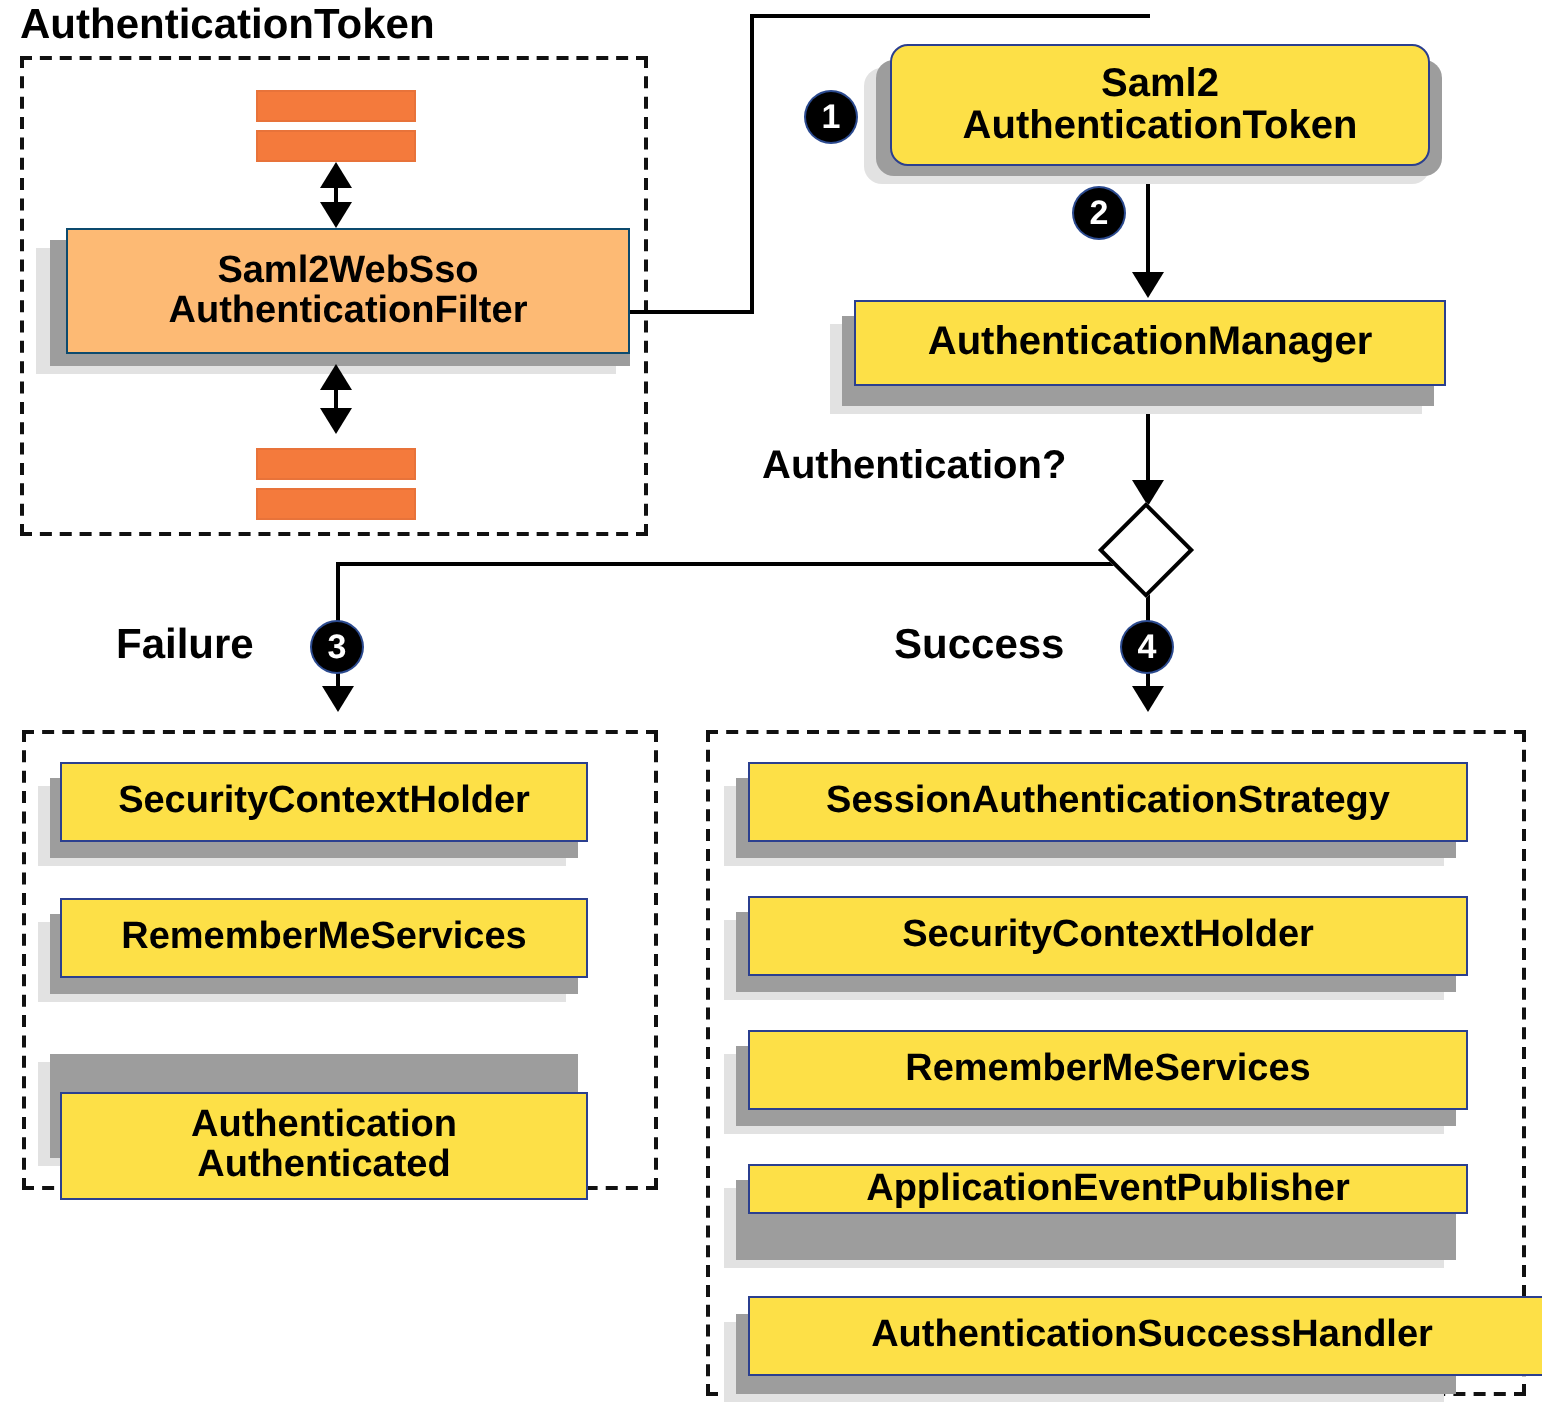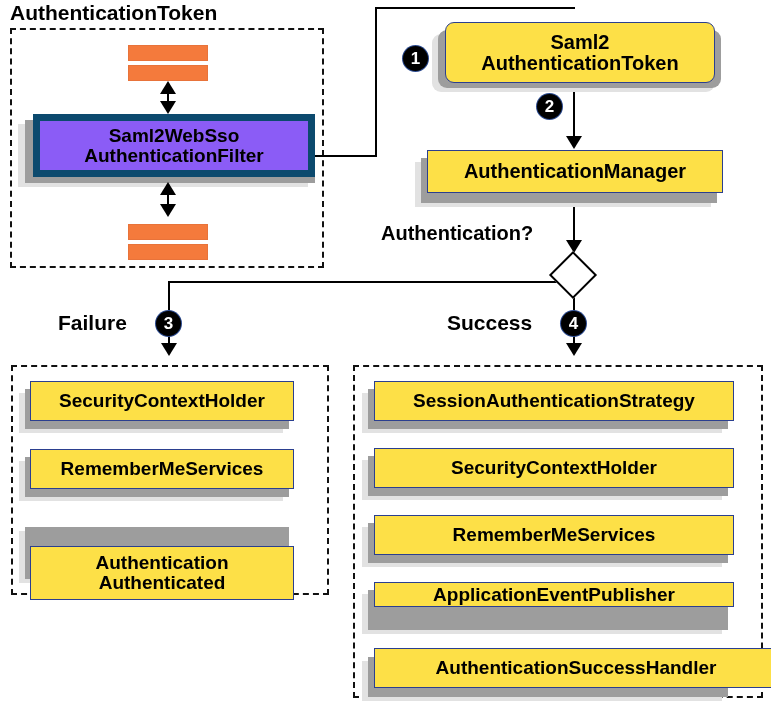--- a/index.html
+++ b/index.html
@@ -31,22 +31,22 @@
     font-weight:bold;
     color:#000000;
     line-height:1.05;
     z-index:5;
   }
   .node-blue{
     background:#fde047;
     border:1px solid #2b3f8f;
   }
   .node-orange{
-    background:#8b5cf6;
-    border:7px solid #0c4a6e;
+    background:#fdba74;
+    border:1px solid #0c4a6e;
     color:#000;
   }
   .rounded{border-radius:9px;}
 
   
   .shadow-dark,.shadow-light{
     position:absolute;
     box-sizing:border-box;
     z-index:3;
   }

